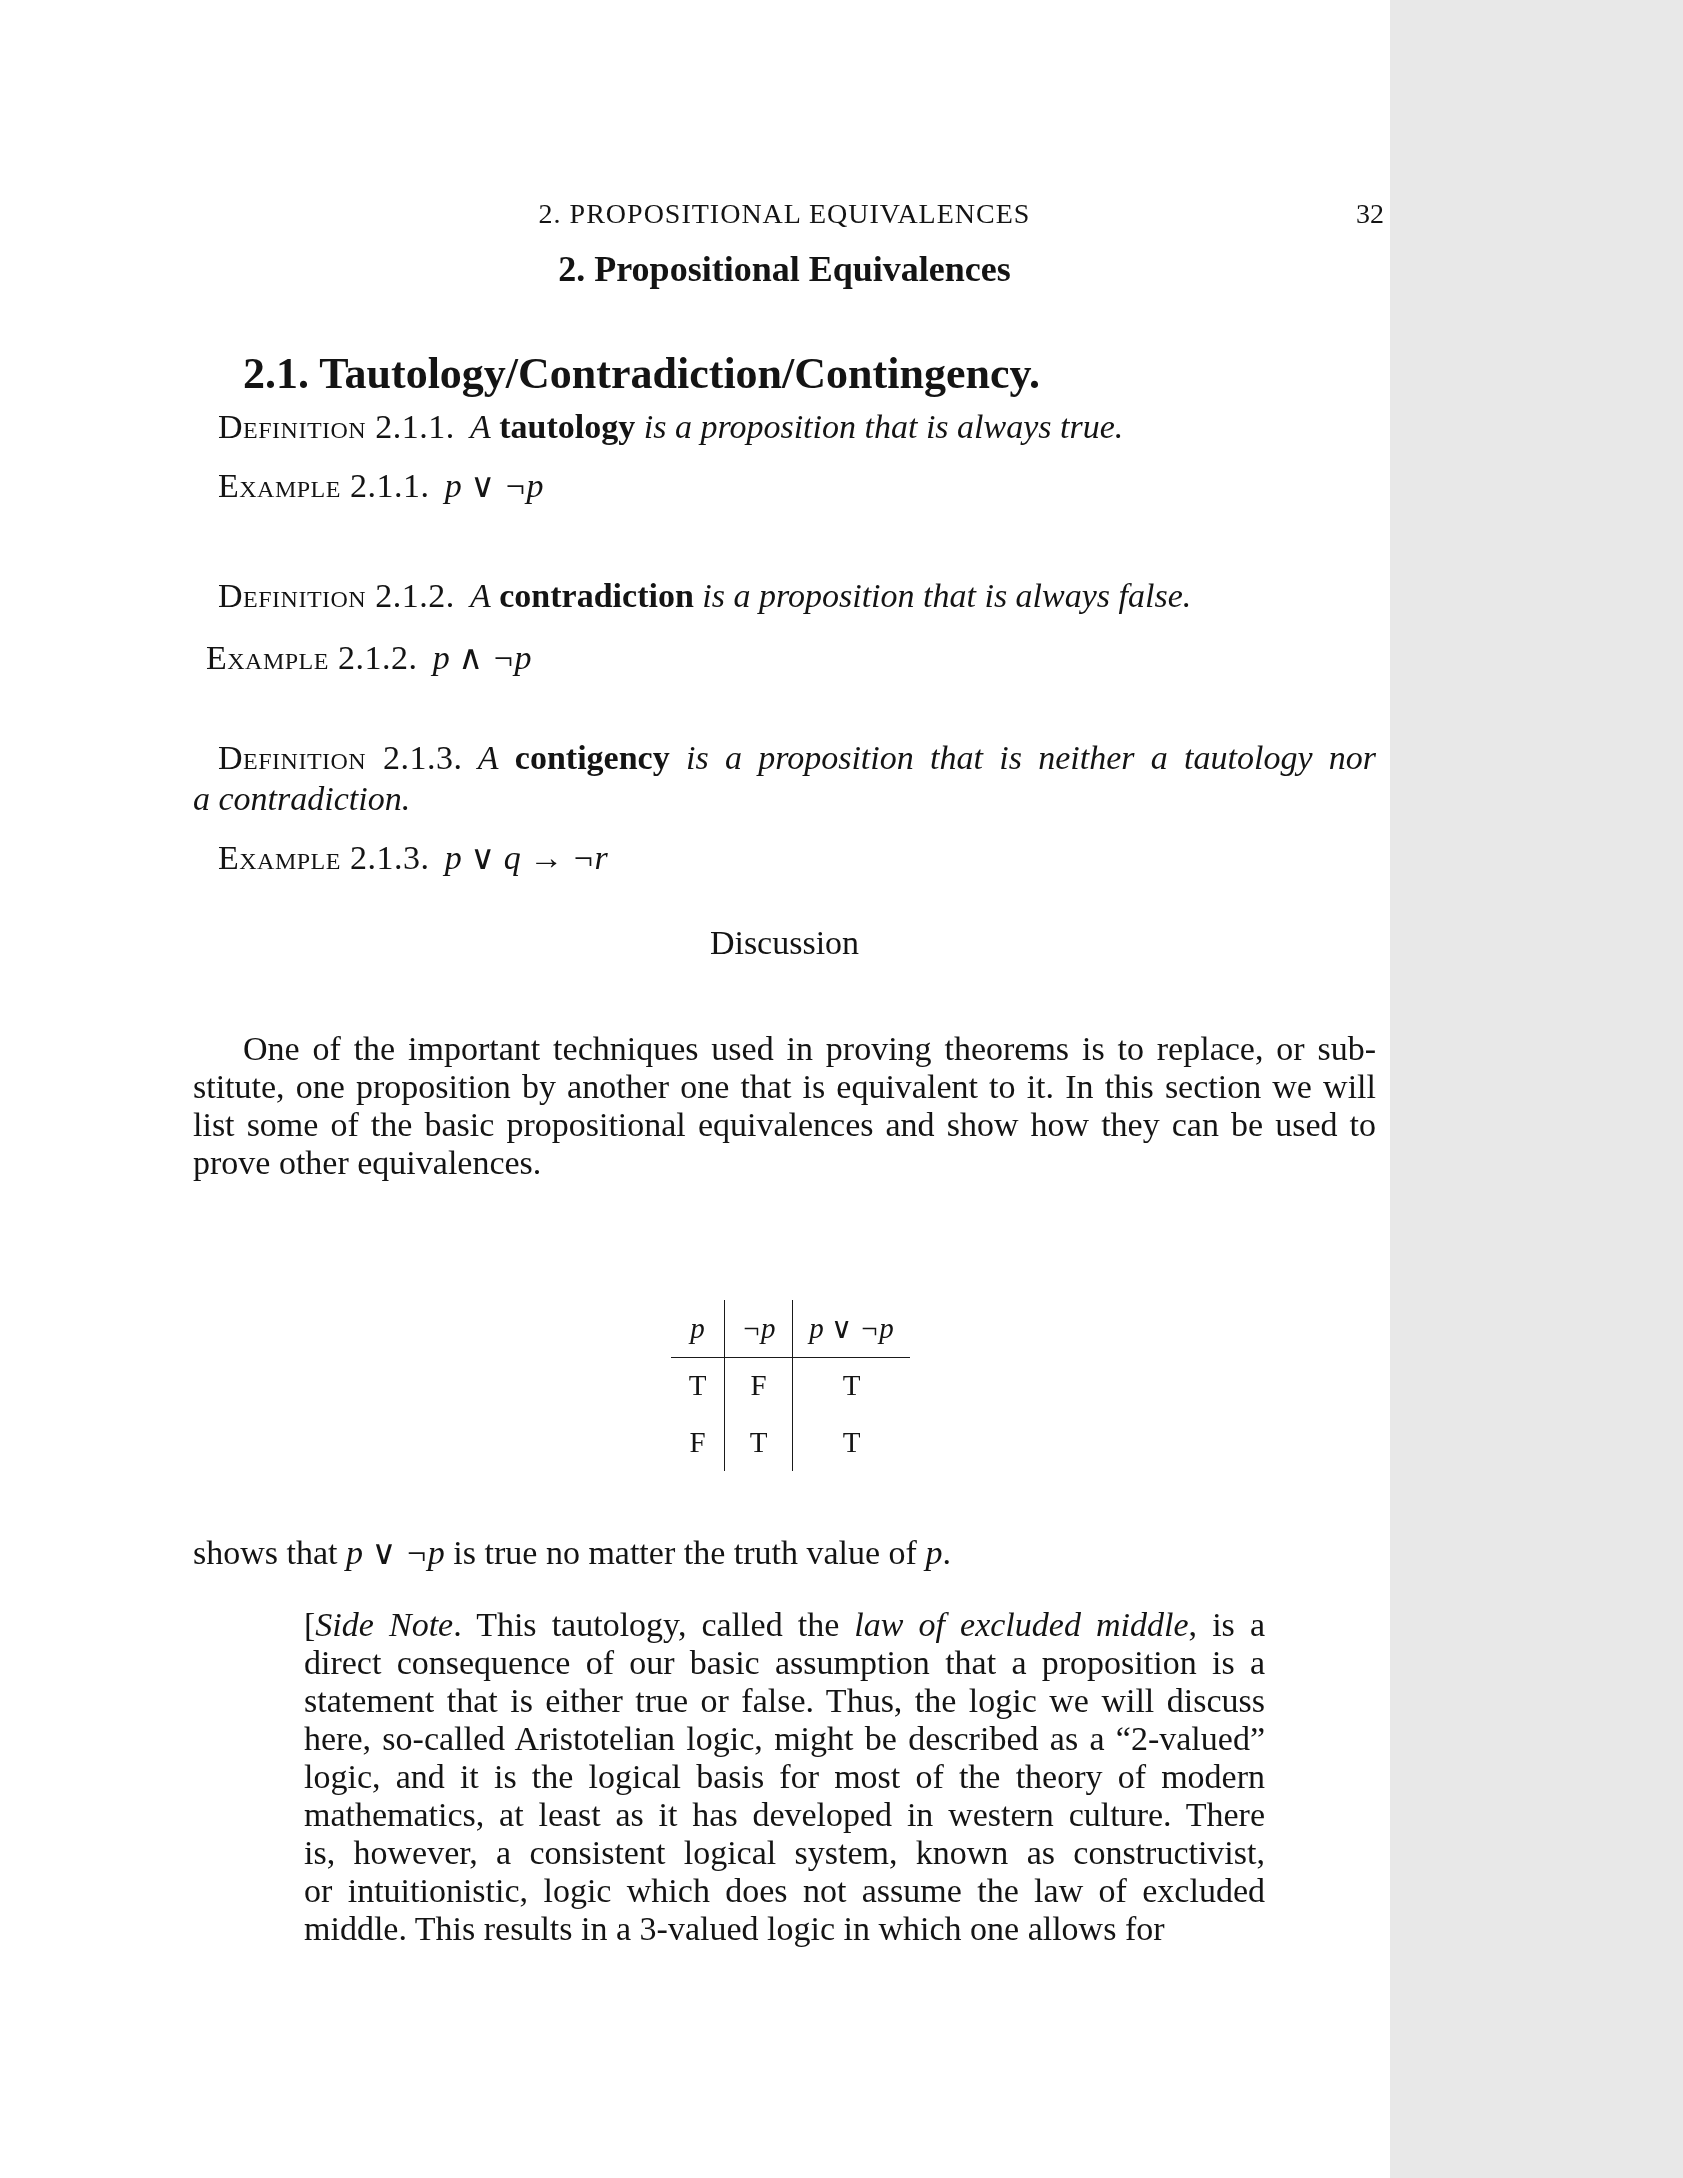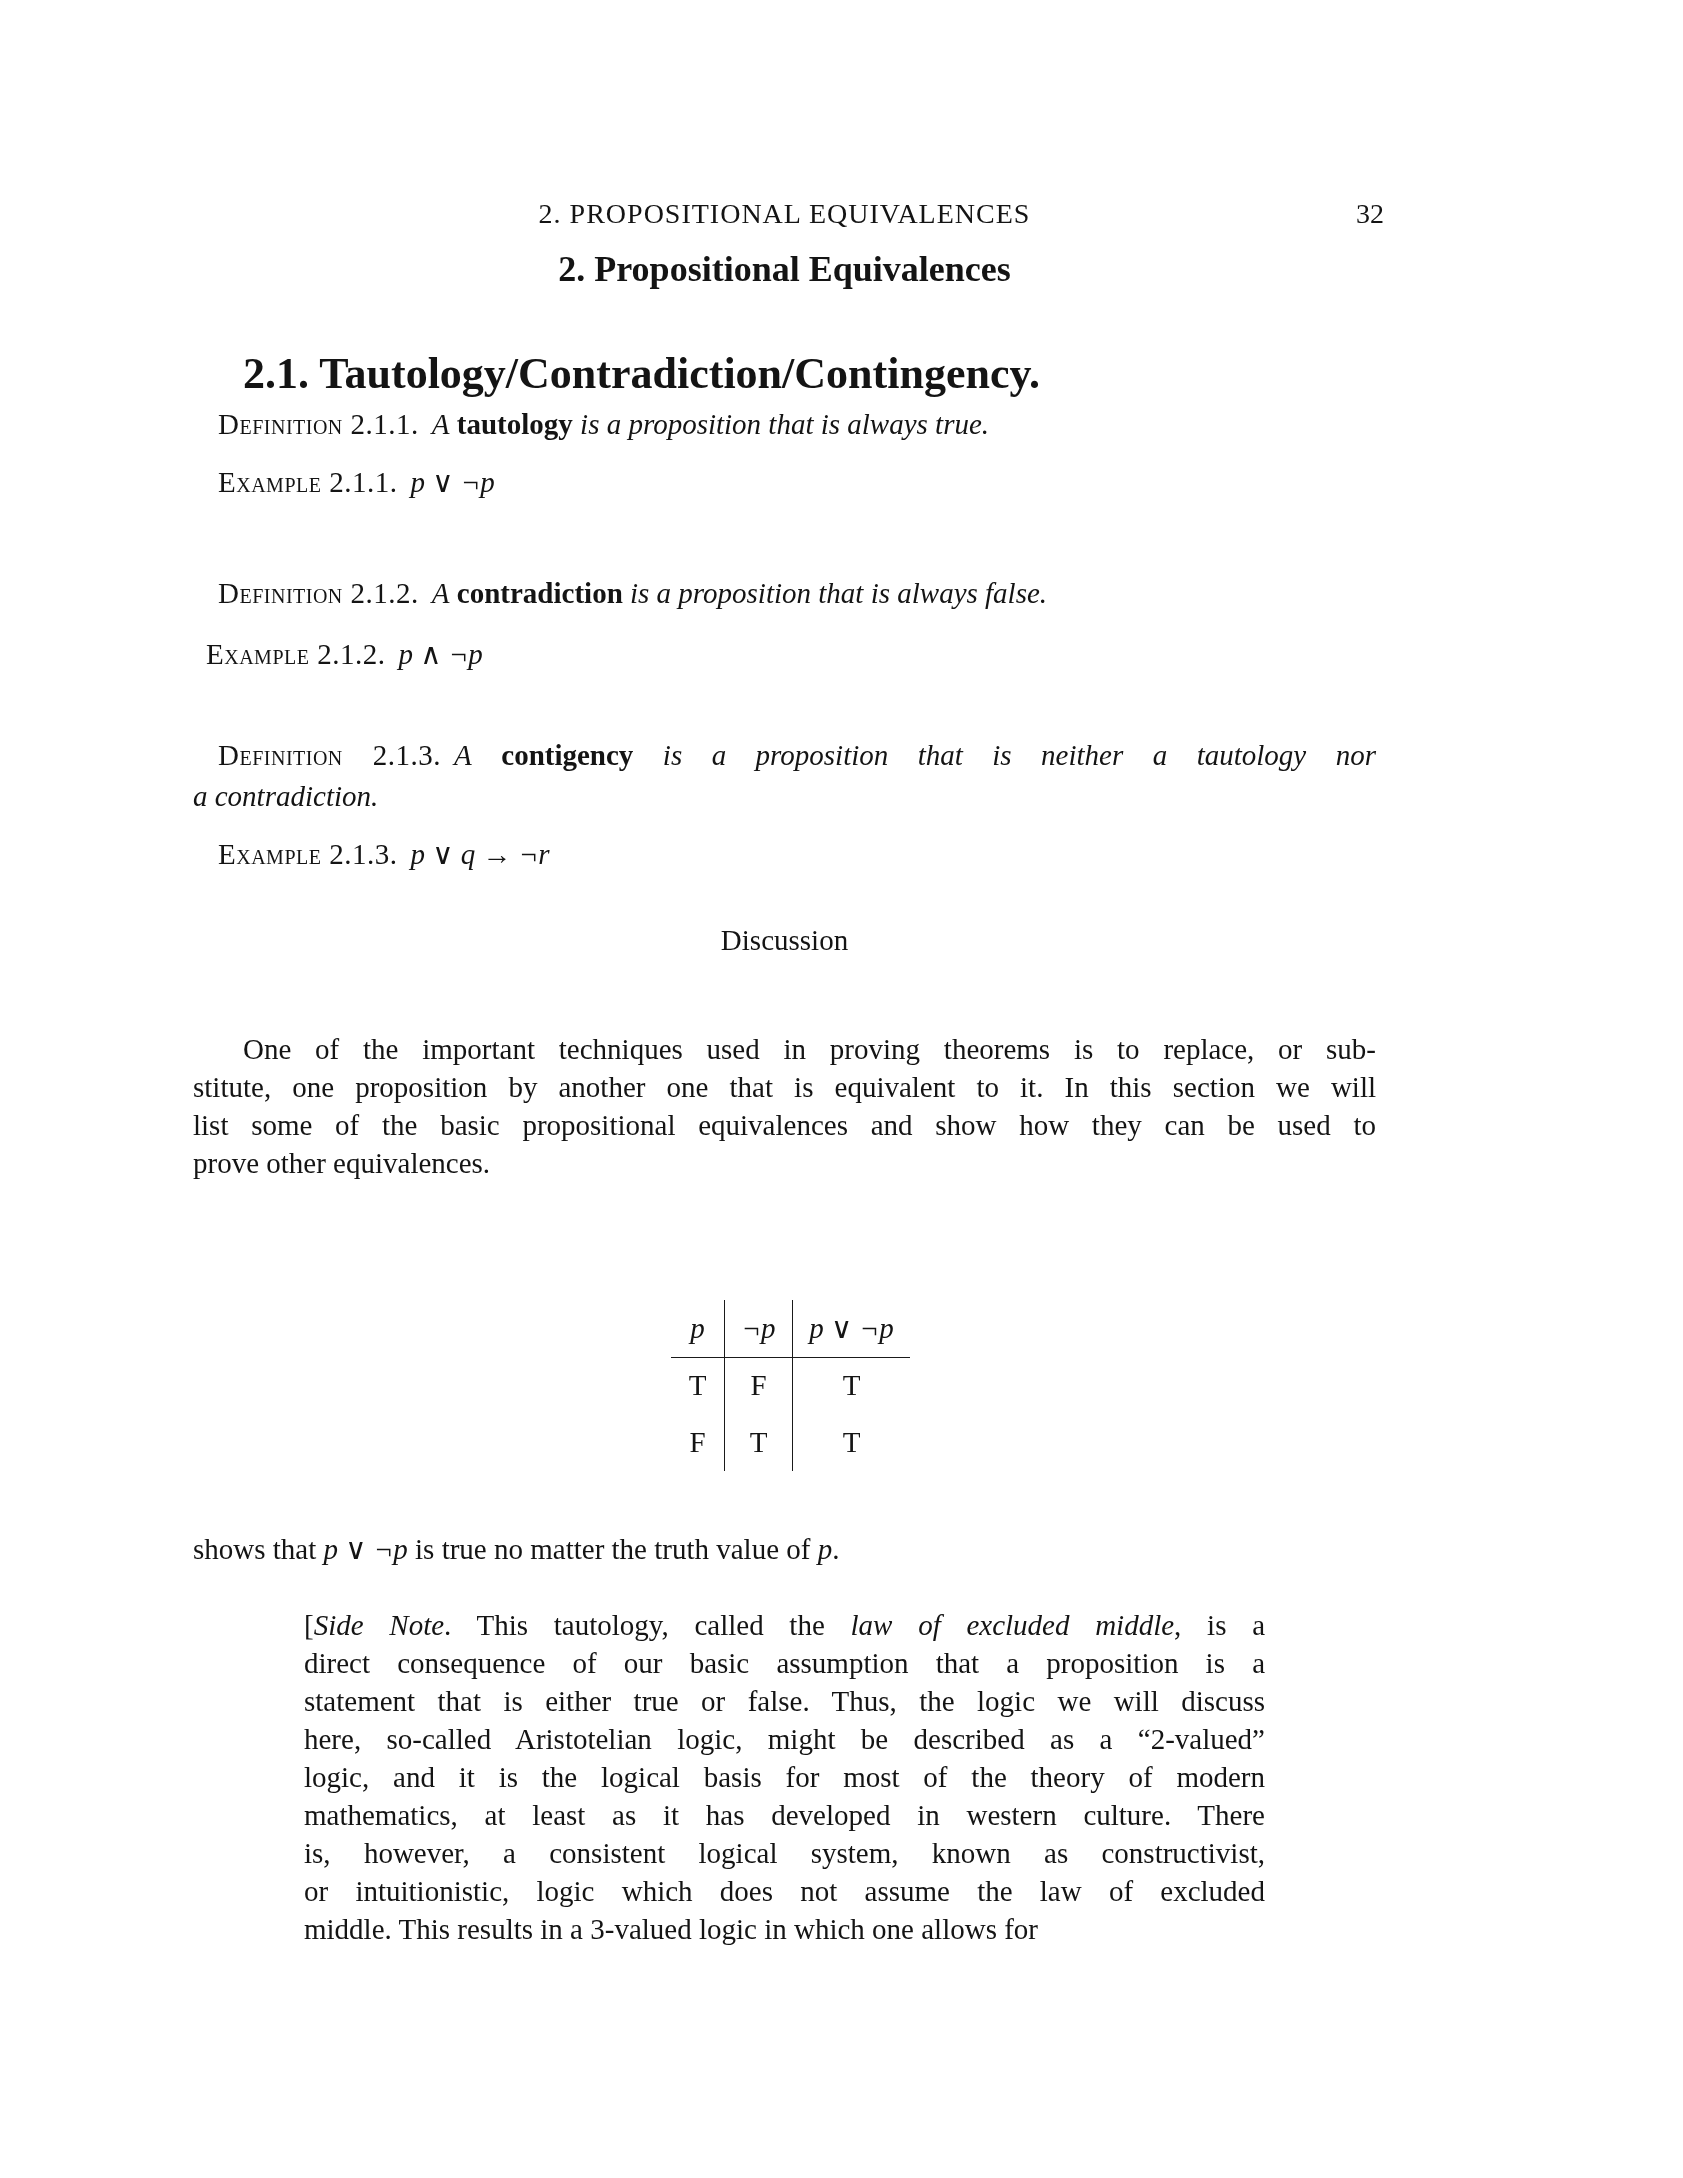--- a/index.html
+++ b/index.html
@@ -1,30 +1,30 @@
 <!DOCTYPE html>
 <html><head>
 <meta charset="utf-8">
 <style>
   html,body { margin:0; padding:0; background:#e8e8e8; }
   .page {
     position: relative;
-    width: 1683px;
+    width: 1390px;
     height: 2178px;
     background: #ffffff;
     font-family: "Liberation Serif", "DejaVu Serif", serif;
     color: #141414;
     overflow: hidden;
   }
   .abs { position: absolute; }
   .sc  { font-variant: small-caps; letter-spacing: 0.5px; }
   .it  { font-style: italic; }
   .b   { font-weight: bold; }
   .math { font-style: italic; white-space: nowrap; }
-  .fs-body { font-size: 29px; }
+  .fs-body { font-size: 34px; }
   .line { line-height: 38px; }
   .jline { text-align: justify; text-align-last: justify; }
   .center { text-align: center; }
 
   .running-head {
     left: 193px; top: 198px; width: 1183px;
     font-size: 28px; letter-spacing: 1px;
   }
   .doc-title {
     left: 193px; top: 248px; width: 1183px;

